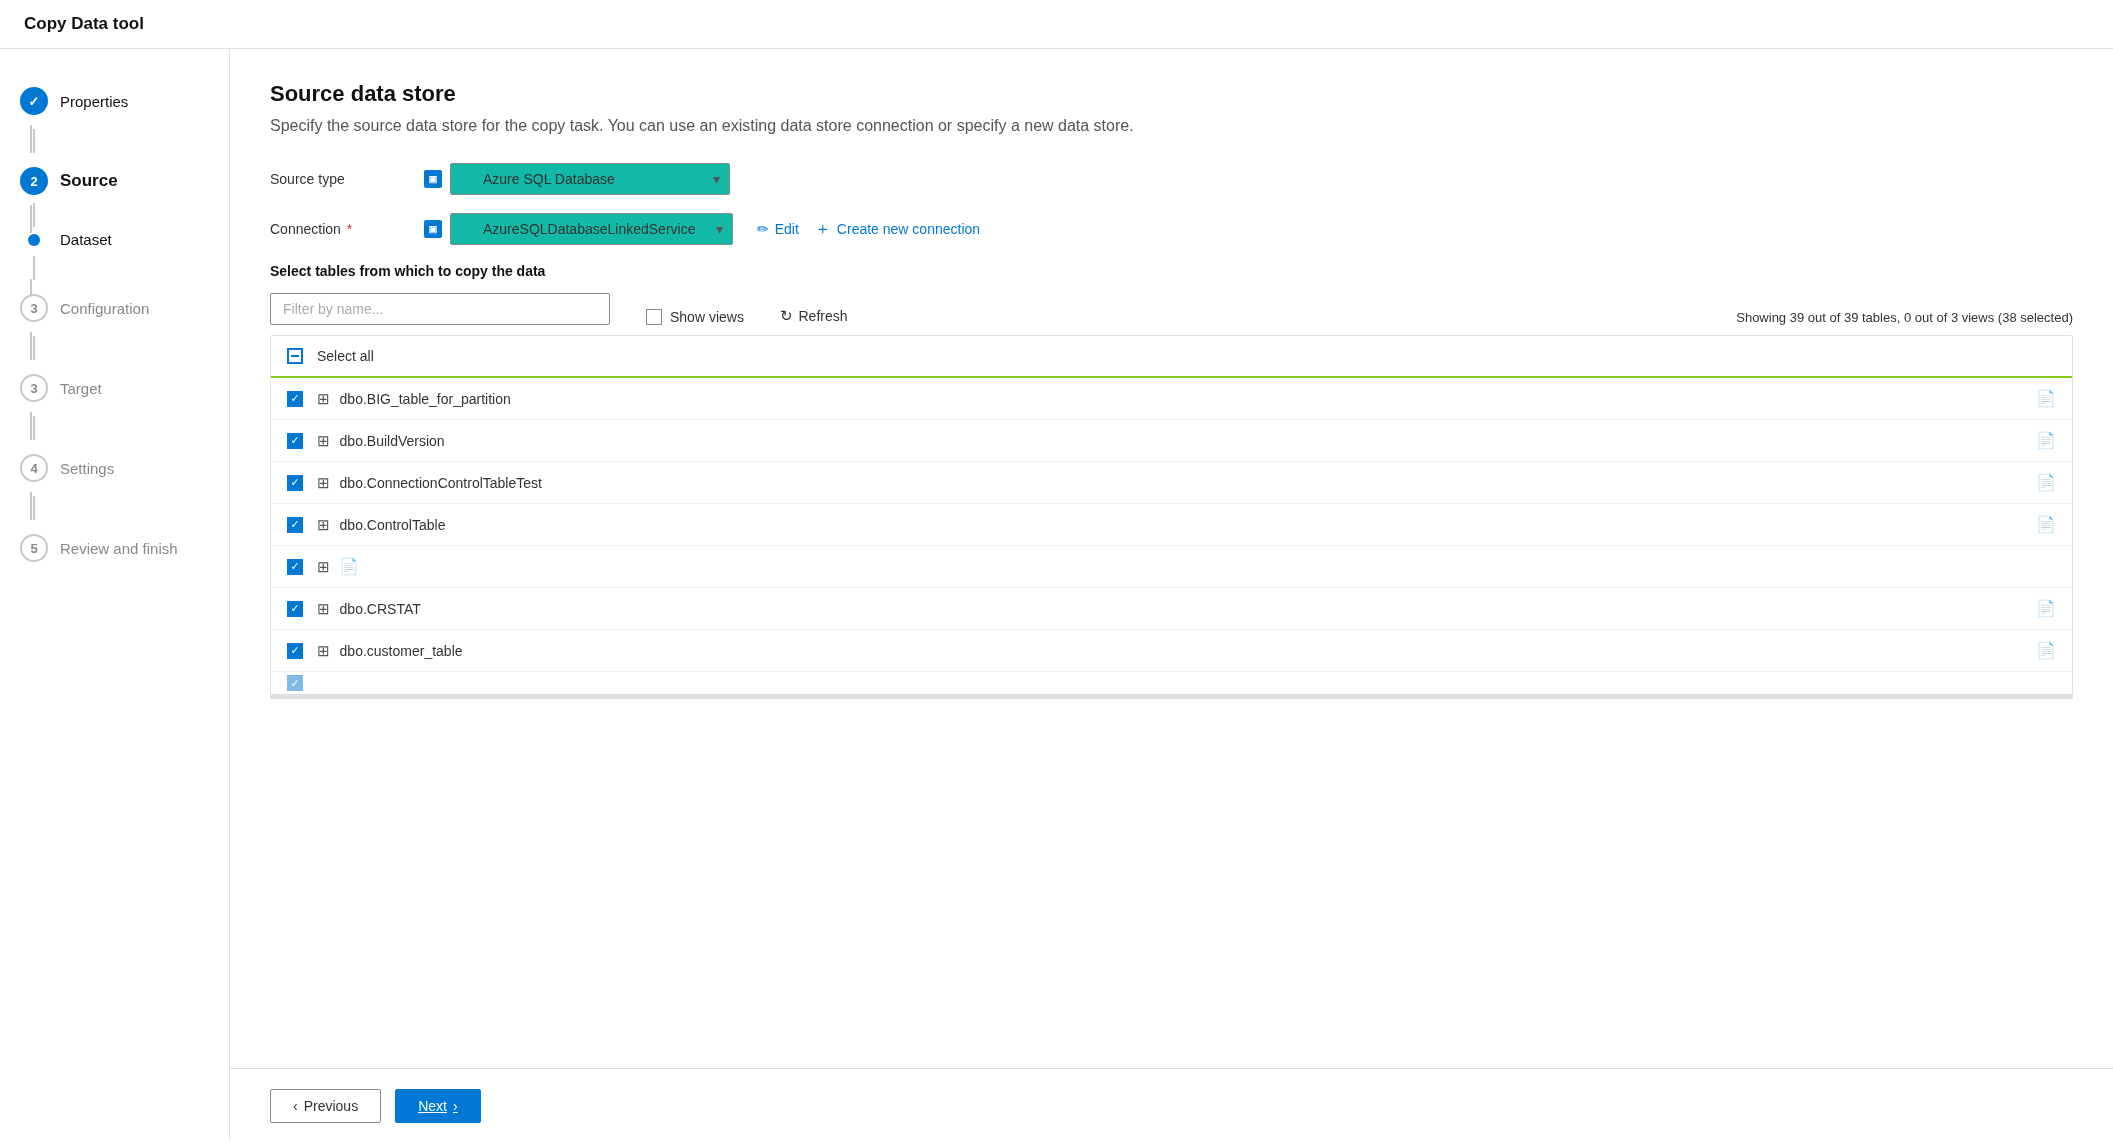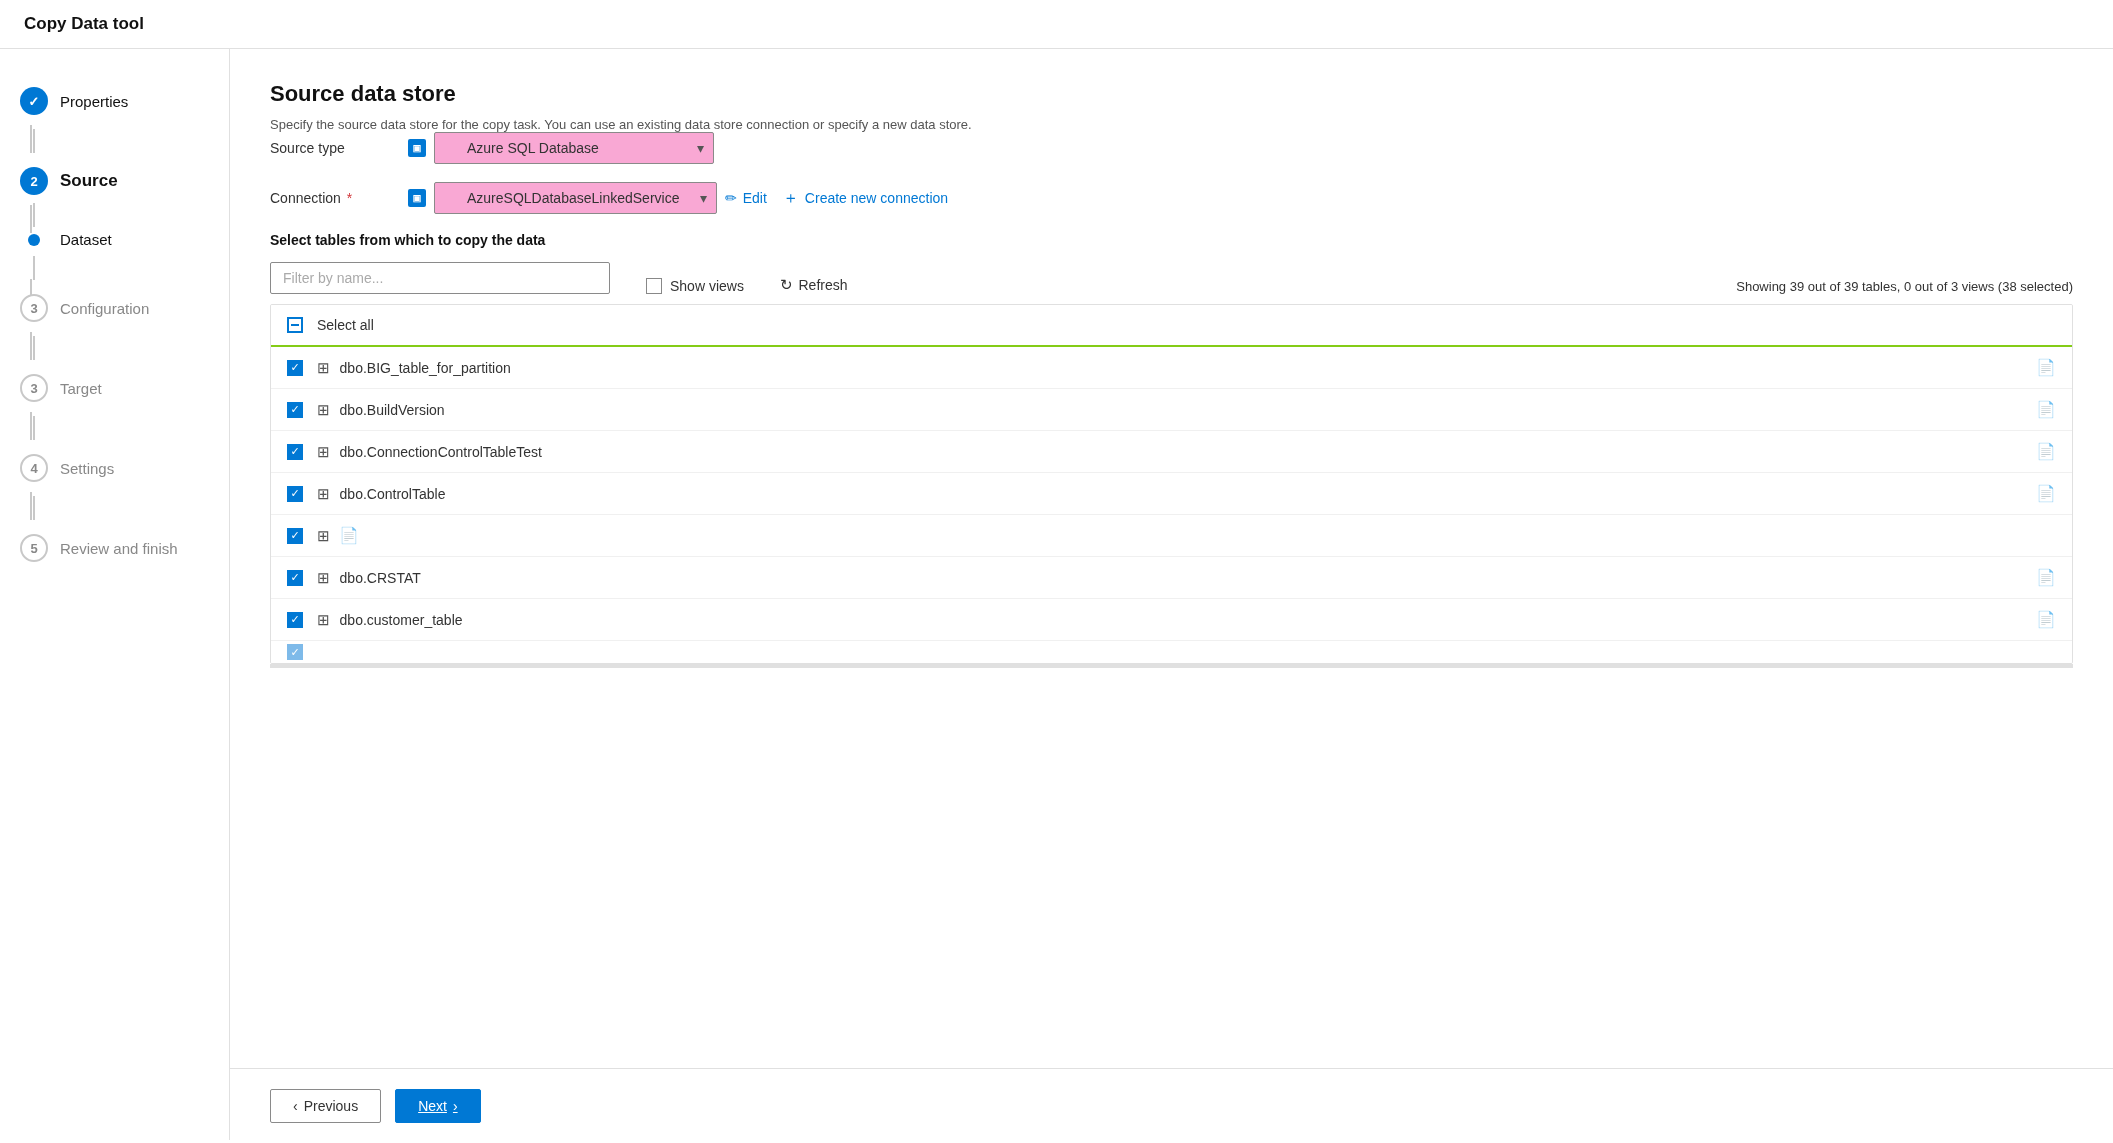--- a/index.html
+++ b/index.html
@@ -100,29 +100,30 @@
     }
 
     .page-title {
       font-size: 22px;
       font-weight: 600;
       margin-bottom: 10px;
       color: #111;
     }
 
     .page-description {
-      font-size: 13px;
+      font-size: 16px;
       color: #555;
+      margin-bottom: 28px;
     }
 
     .form-row {
       display: flex;
       align-items: center;
       margin-bottom: 18px;
-      gap: 8px;
+      gap: 24px;
     }
 
     .form-label {
       width: 130px;
       font-size: 14px;
       color: #333;
       flex-shrink: 0;
     }
 
     .required-star {
@@ -136,21 +137,21 @@
       align-items: center;
     }
 
     .form-select {
       appearance: none;
       border: 1px solid #8a8a8a;
       border-radius: 2px;
       padding: 7px 36px 7px 10px;
       font-size: 14px;
       color: #333;
-      background: #f9a8d4;
+      background: #14b8a6;
       cursor: pointer;
       min-width: 280px;
     }
 
     .chevron-icon {
       position: absolute;
       right: 10px;
       pointer-events: none;
       color: #555;
     }

